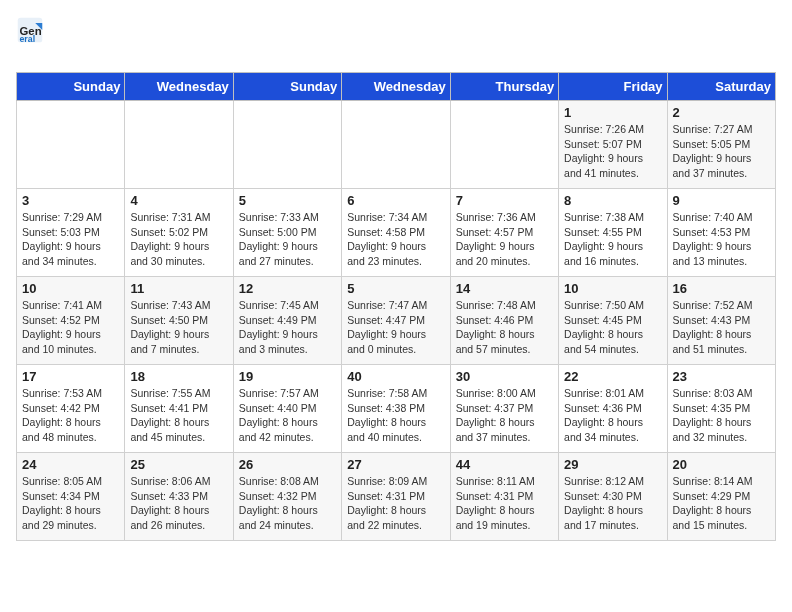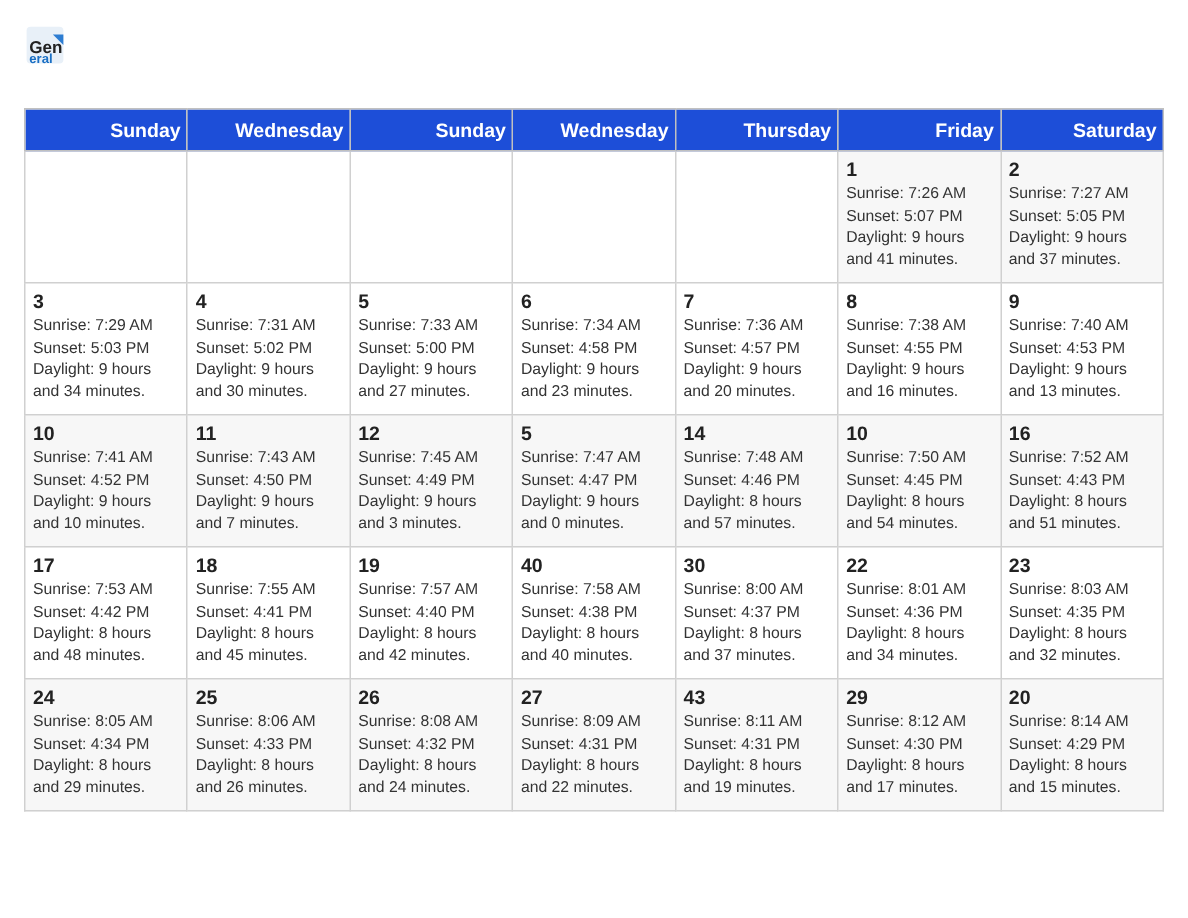--- a/index.html
+++ b/index.html
@@ -239,21 +239,21 @@
         </td>
         <td>
           <span class="day-number">26</span>
           <div class="day-info">Sunrise: 8:08 AM<br>Sunset: 4:32 PM<br>Daylight: 8 hours and 24 minutes.</div>
         </td>
         <td>
           <span class="day-number">27</span>
           <div class="day-info">Sunrise: 8:09 AM<br>Sunset: 4:31 PM<br>Daylight: 8 hours and 22 minutes.</div>
         </td>
         <td>
-          <span class="day-number">43</span>
+          <span class="day-number">44</span>
           <div class="day-info">Sunrise: 8:11 AM<br>Sunset: 4:31 PM<br>Daylight: 8 hours and 19 minutes.</div>
         </td>
         <td>
           <span class="day-number">29</span>
           <div class="day-info">Sunrise: 8:12 AM<br>Sunset: 4:30 PM<br>Daylight: 8 hours and 17 minutes.</div>
         </td>
         <td>
           <span class="day-number">20</span>
           <div class="day-info">Sunrise: 8:14 AM<br>Sunset: 4:29 PM<br>Daylight: 8 hours and 15 minutes.</div>
         </td>

